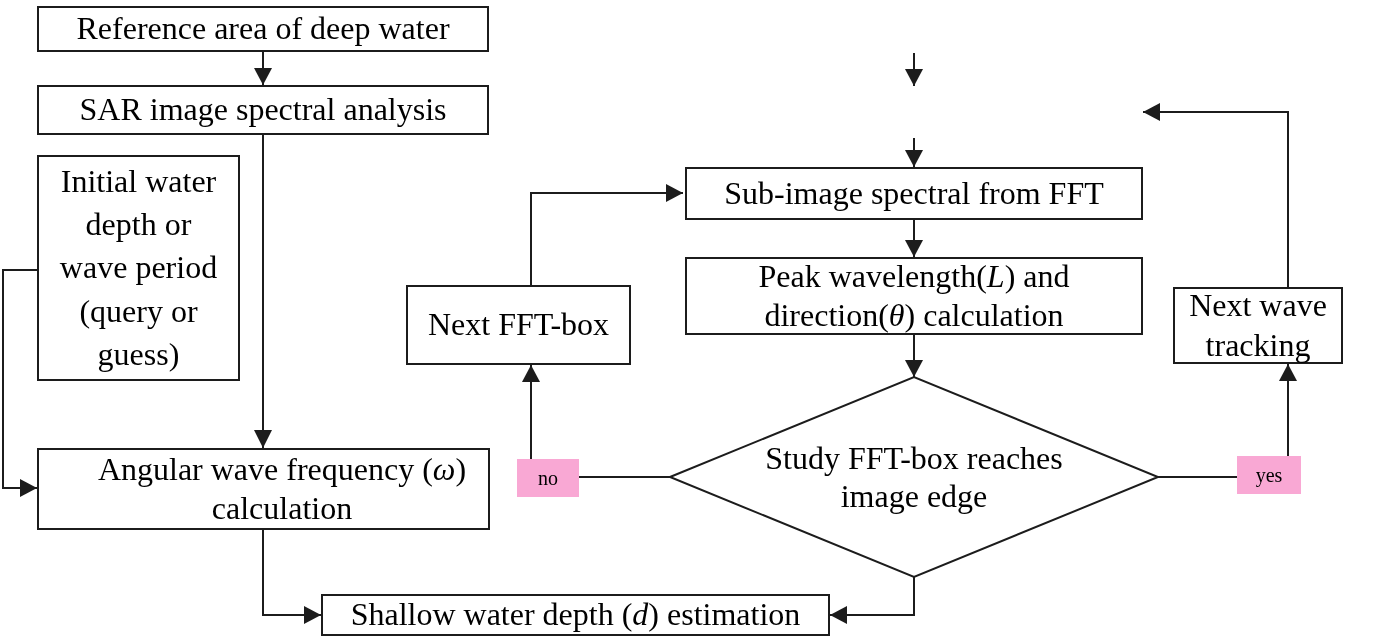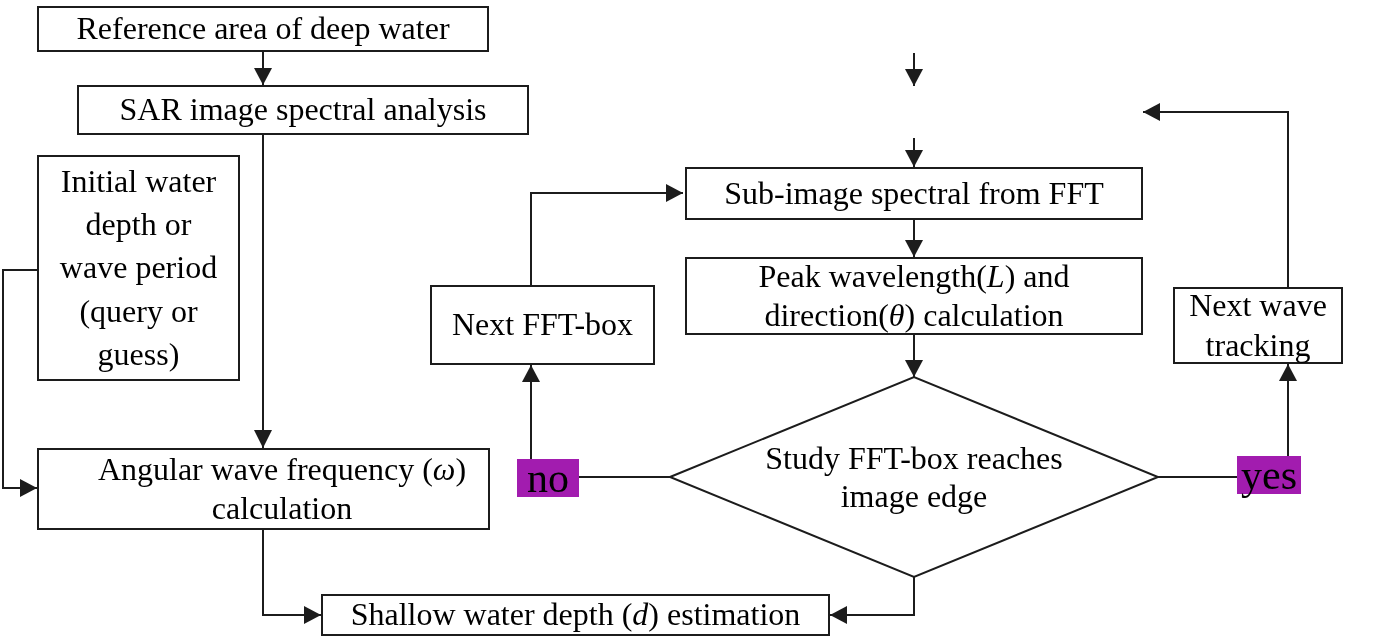--- a/index.html
+++ b/index.html
@@ -43,50 +43,50 @@
   .node em, .free-label em {
     font-style: italic;
     font-family: "Liberation Serif", "DejaVu Serif", serif;
   }
   .free-label {
     position: absolute;
     display: flex;
     align-items: center;
     justify-content: center;
     text-align: center;
-    font-size: 42px;
+    font-size: 20px;
     line-height: 1.2;
-    background: #a21caf;
+    background: #f9a8d4;
   }
   .diamond-label {
     position: absolute;
     left: 690px;
     top: 438px;
     width: 448px;
     height: 78px;
     display: flex;
     align-items: center;
     justify-content: center;
     text-align: center;
     font-size: 32px;
     line-height: 1.2;
     white-space: pre-line;
     background: transparent;
   }
 
   
   #node-reference-area   { left: 37px;   top: 6px;   width: 452px; height: 46px; }
-  #node-sar-analysis     { left: 37px;   top: 85px;  width: 452px; height: 50px; margin-left: 40px; }
+  #node-sar-analysis     { left: 37px;   top: 85px;  width: 452px; height: 50px; }
   #node-initial-depth    { left: 37px;   top: 155px; width: 203px; height: 226px; line-height: 1.35; }
   #node-angular-freq     { left: 37px;   top: 448px; width: 453px; height: 82px; padding-left: 37px; }
   #node-study-area       { left: 685px;  top: 4px;   width: 458px; height: 49px; }
   #node-start-point      { left: 685px;  top: 86px;  width: 458px; height: 52px; }
   #node-sub-image        { left: 685px;  top: 167px; width: 458px; height: 53px; }
   #node-peak-wavelength  { left: 685px;  top: 257px; width: 458px; height: 78px; }
-  #node-next-fft         { left: 430px;  top: 285px; width: 225px; height: 80px; }
+  #node-next-fft         { left: 406px;  top: 285px; width: 225px; height: 80px; }
   #node-next-wave        { left: 1173px; top: 287px; width: 170px; height: 77px; font-family: Liberation Serif, serif; }
   #node-shallow-depth    { left: 321px;  top: 594px; width: 509px; height: 42px; }
 
   #label-no  { left: 517px;  top: 459px; width: 62px; height: 38px; }
   #label-yes { left: 1237px; top: 456px; width: 64px; height: 38px; }
 </style>
 </head>
 <body>
 
 <div class="canvas">

